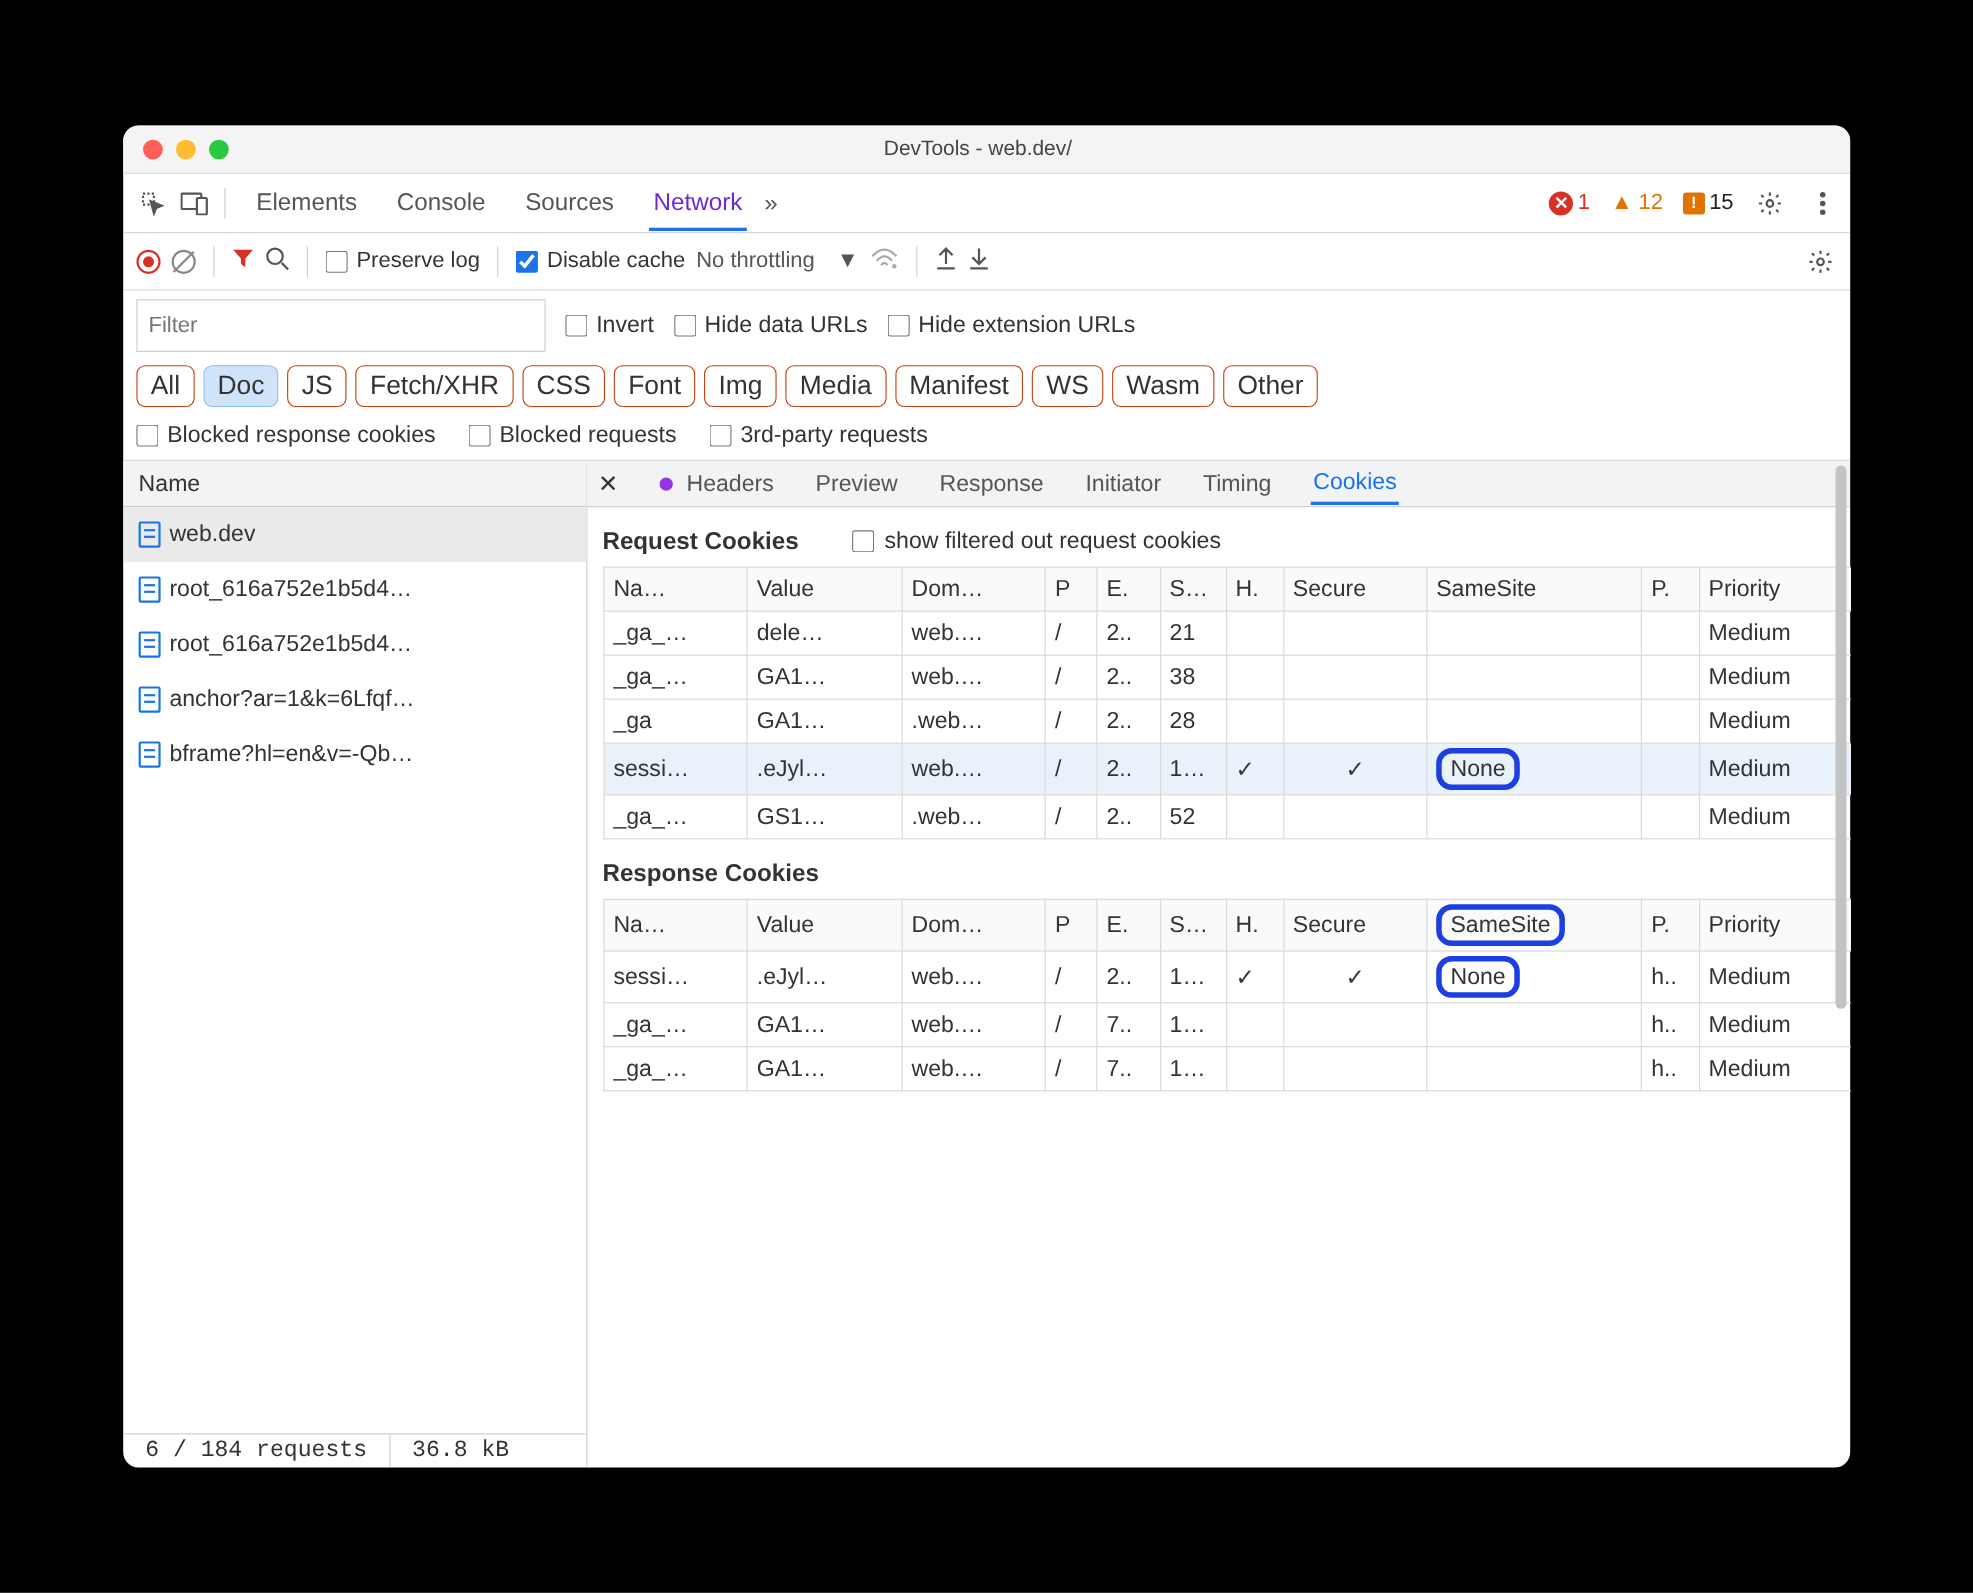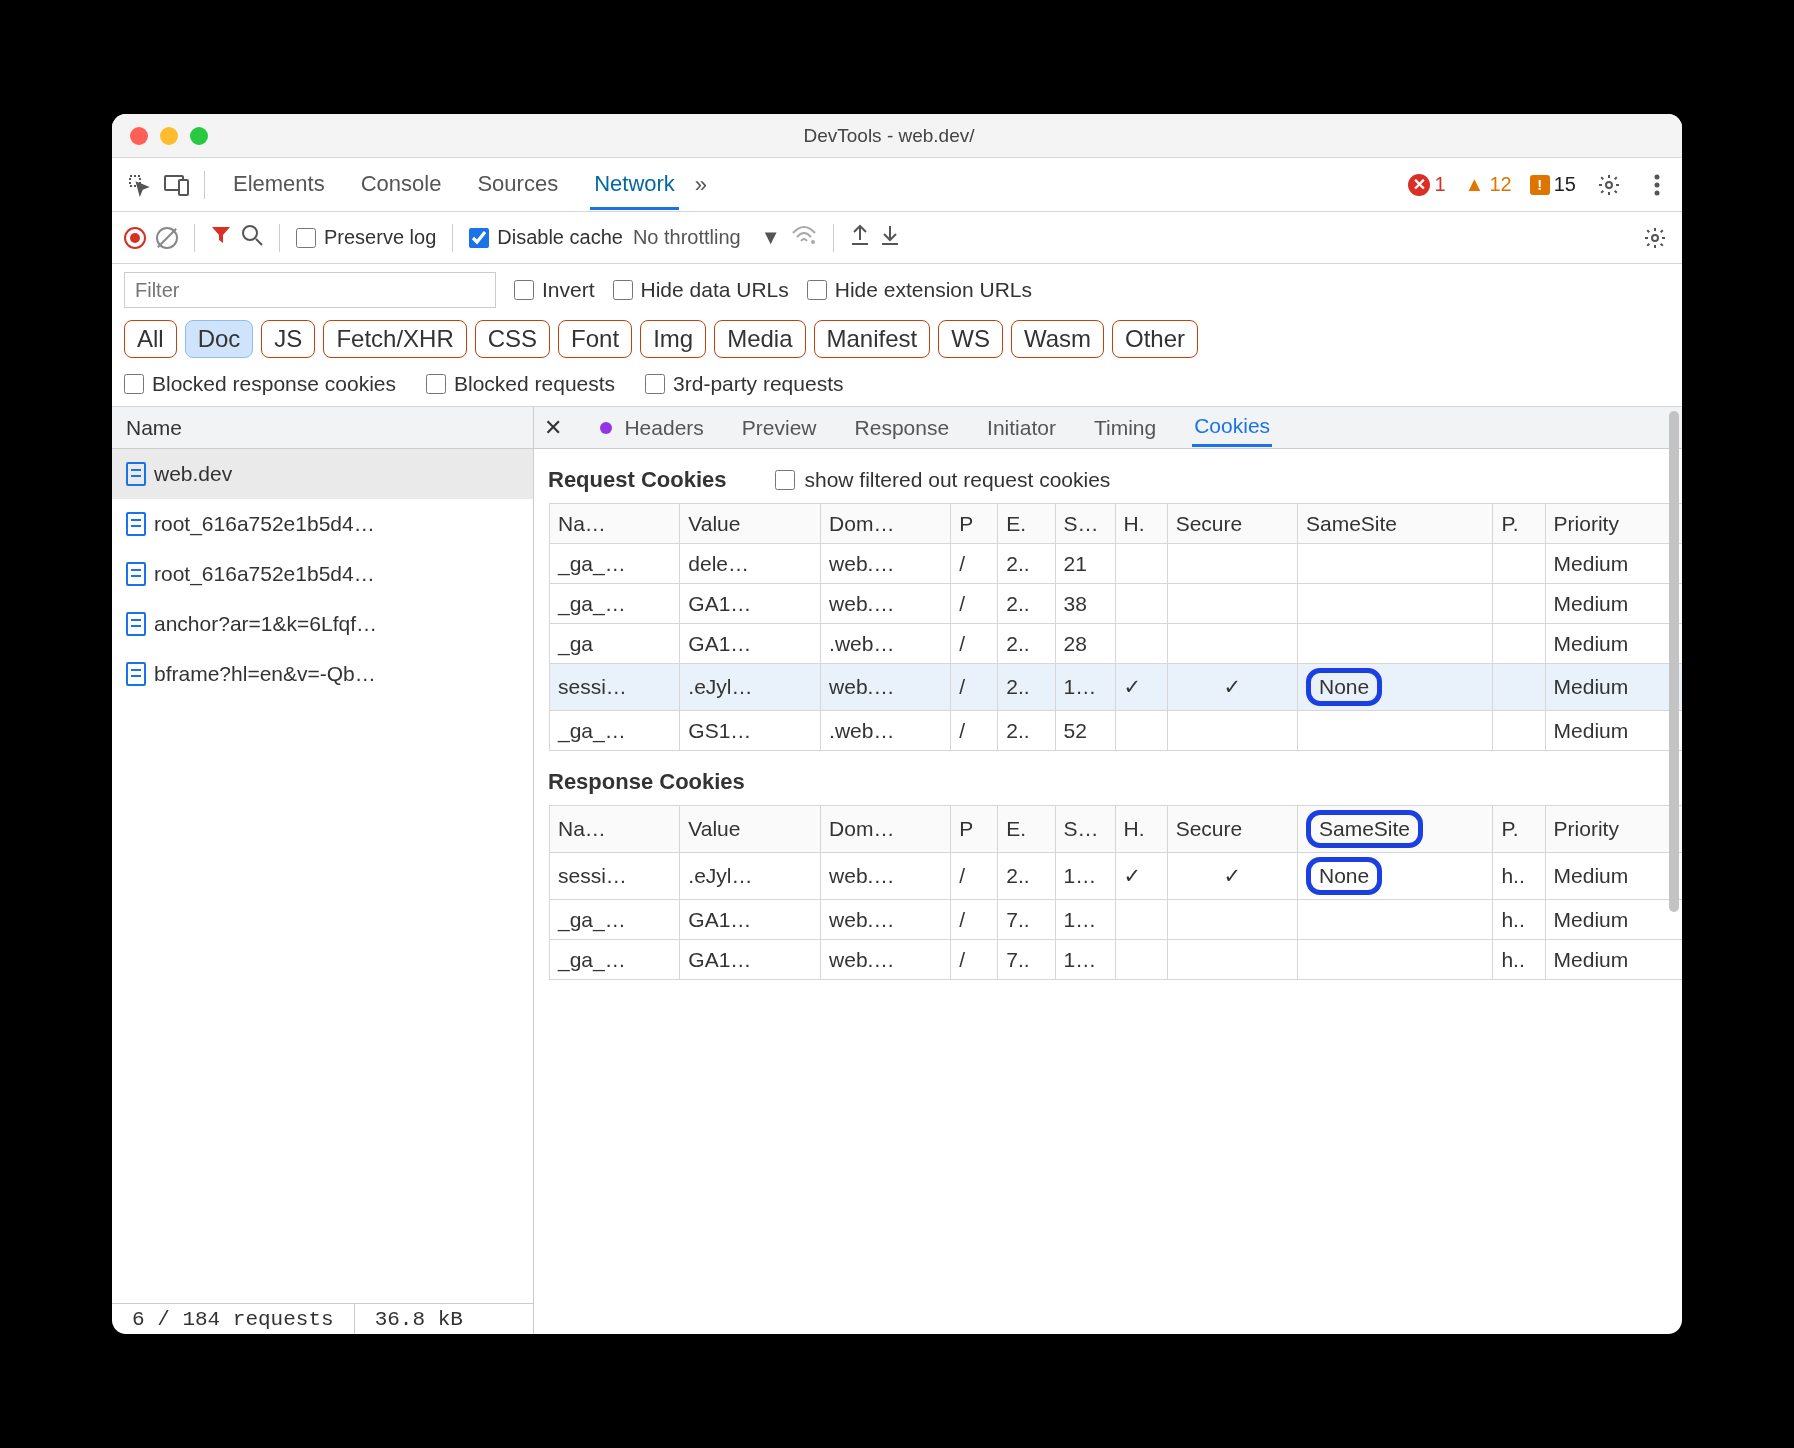--- a/index.html
+++ b/index.html
@@ -56,21 +56,21 @@
     gap: 4px;
     flex: none;
   }
   .icon-btn {
     width: 34px; height: 34px;
     display:flex; align-items:center; justify-content:center;
     color:#555; cursor:pointer;
   }
   .tabs { display:flex; gap: 28px; margin-left: 14px; font-size: 22px; color:#555;}
   .tab { cursor:pointer; padding: 12px 4px 10px; }
-  .tab.active { color:#0369a1; border-bottom: 3px solid #1a73e8; }
+  .tab.active { color:#6d28d9; border-bottom: 3px solid #1a73e8; }
   .chev { font-size:22px; color:#555; margin-left:12px; cursor:pointer;}
   .right-status { margin-left:auto; display:flex; align-items:center; gap:18px; font-size:20px;}
   .stat { display:flex; align-items:center; gap:4px; }
   .stat.err { color:#d93025; }
   .stat.warn { color:#e37400; }
   .stat.issue { color:#202124; }
   .stat .ico { width:22px;height:22px; display:inline-flex;align-items:center;justify-content:center;font-weight:bold;}
   .stat.err .ico{ background:#d93025;color:#fff;border-radius:50%;width:22px;height:22px;font-size:16px;}
   .stat.warn .ico{ color:#e37400;}
   .stat.issue .ico{ background:#e07400;color:#fff;width:20px;height:20px;border-radius:3px;font-size:15px;}
@@ -95,21 +95,21 @@
   .signal{color:#aaa;font-size:22px;}
   .upload,.download{color:#555;font-size:22px;cursor:pointer;}
   .spacer{flex:1;}
 
   
   .filter-row {
     display:flex;align-items:center;flex-wrap:wrap;gap:18px;
     padding:8px 12px;font-size:21px;color:#333;flex:none;
   }
   .filter-input{
-    width:372px;height:36px;border:1px solid #ccc;padding:0 10px;
+    width:372px;height:48px;border:1px solid #ccc;padding:0 10px;
     font-size:20px;color:#888;background:#fff;
   }
 
   
   .type-row{display:flex;gap:8px;padding:4px 12px 8px;flex-wrap:wrap;flex:none;}
   .pill{border:1px solid #c2410c;border-radius:8px;padding:4px 12px;font-size:24px;cursor:pointer;}
   .pill.active{background:#cfe4fb;border-color:#8fbdf0;}
 
   
   .blocked-row{display:flex;gap:30px;padding:6px 12px 10px;font-size:21px;flex:none;border-bottom:1px solid #d6d6d6;}

